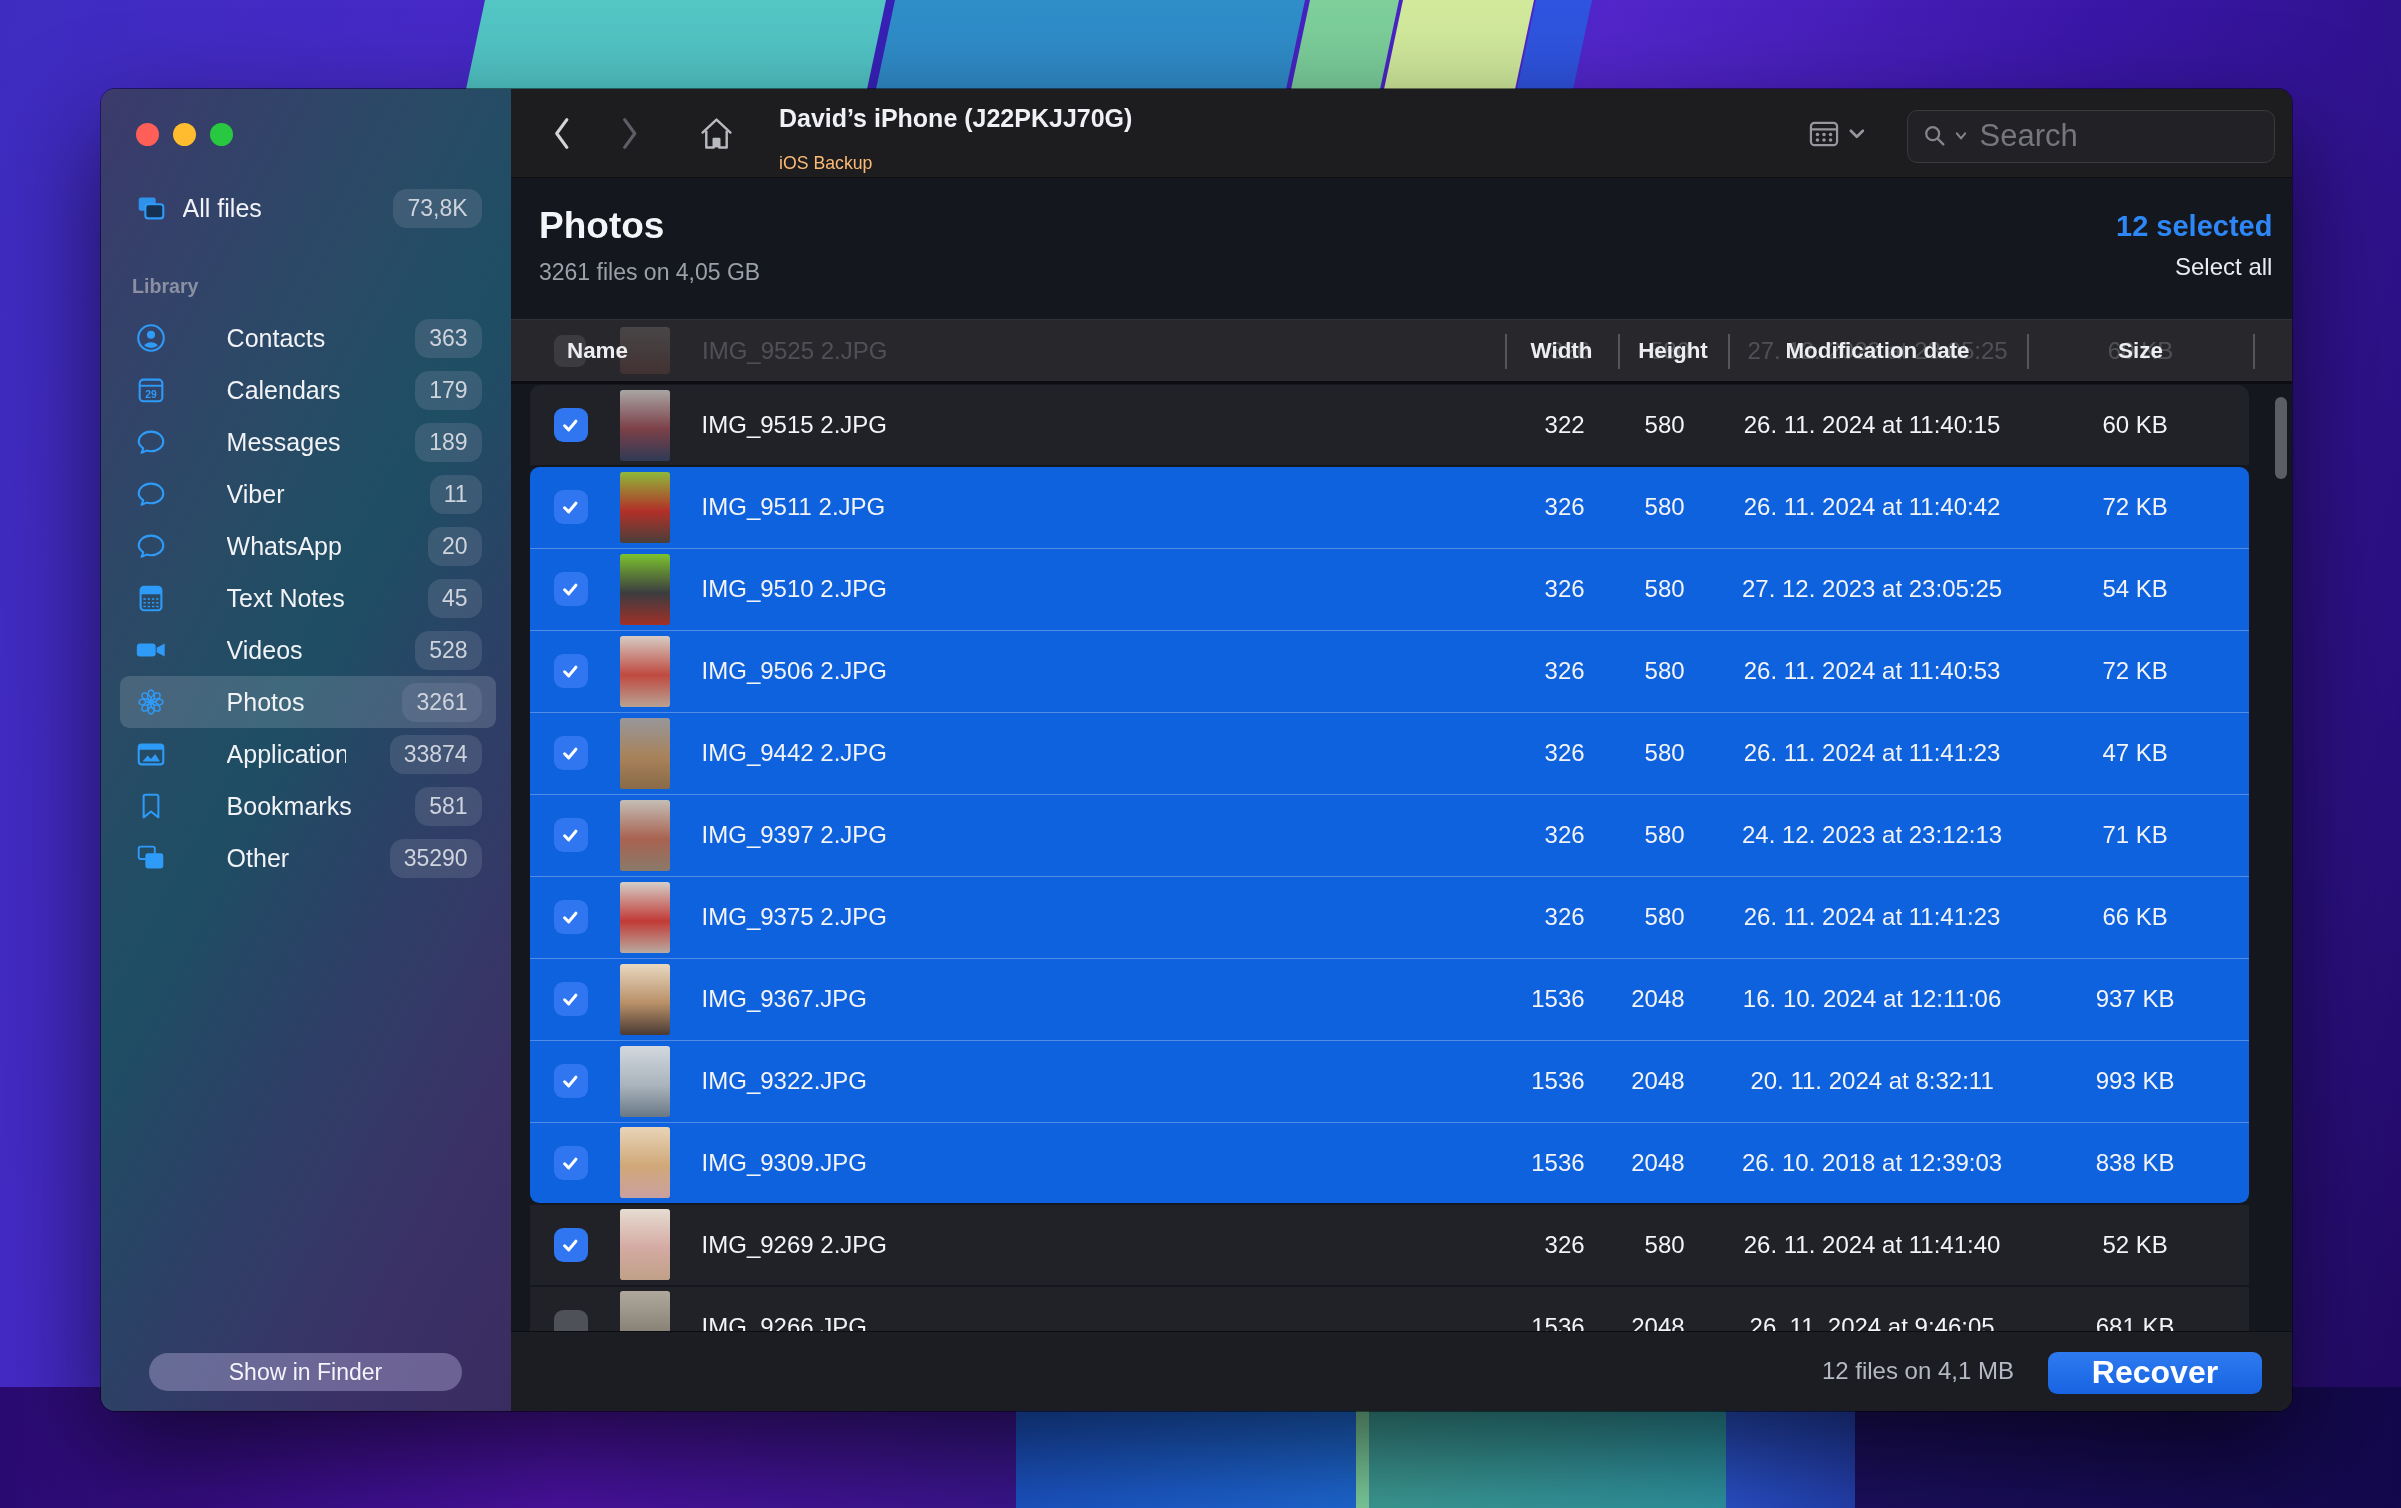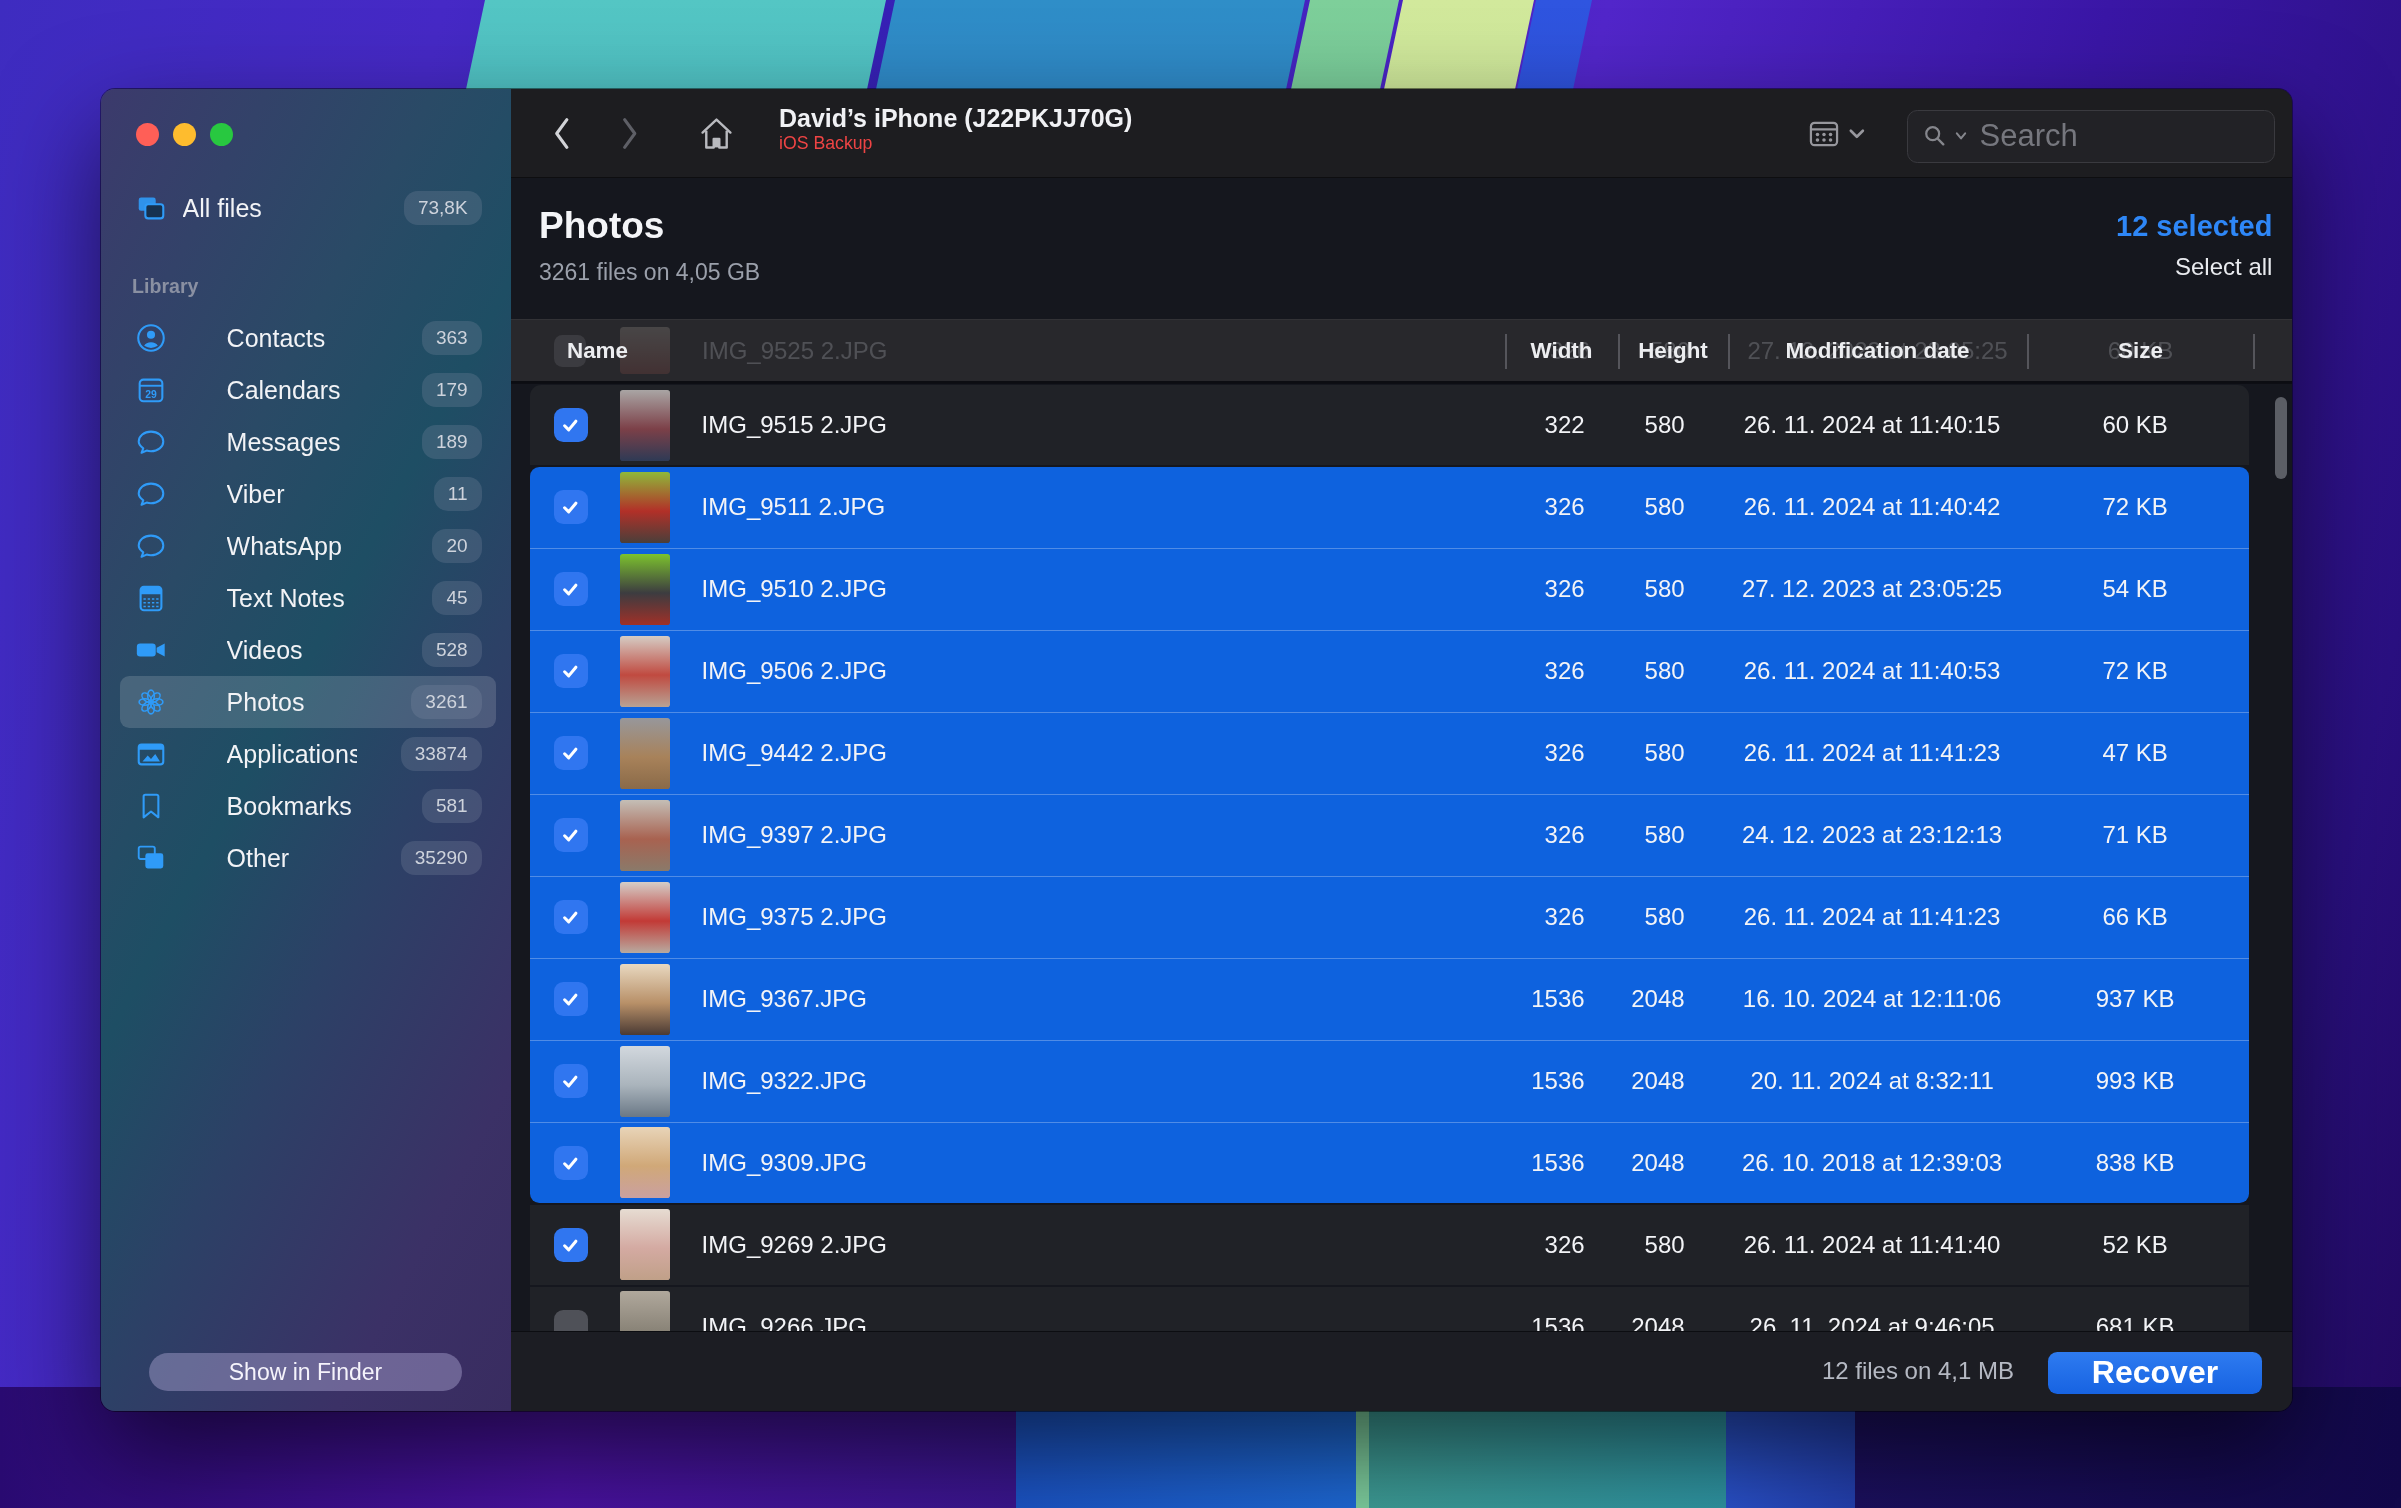--- a/index.html
+++ b/index.html
@@ -34,36 +34,36 @@
     background:linear-gradient(118deg,#3c3a6c 0%,#2a4a66 30%,#1e4e64 46%,#2c4166 62%,#3b3166 84%,#392c60 100%); }
   .lights { position:absolute; left:35px; top:34px; display:flex; gap:14px; }
   .light { width:23px; height:23px; border-radius:50%; }
   .l-red{background:#ff5f57;} .l-yel{background:#febc2e;} .l-grn{background:#28c840;}
   .side-item { position:absolute; left:18.6px; width:376px; height:52px; border-radius:9.3px;
     display:flex; align-items:center; padding:0 14px; }
   .side-item.selected { background:rgba(255,255,255,.15); }
   .s-icon { width:34px; height:34px; flex:none; display:flex; align-items:center; justify-content:center; }
   .s-icon svg { width:34px; height:34px; }
   .s-label { margin-left:15px; font-size:25px; color:#f2f3f6; flex:1 1 auto; white-space:nowrap; overflow:hidden; }
-  .s-badge { flex:none; font-size:19px; color:#ced3dc; background:rgba(130,142,168,.26);
+  .s-badge { flex:none; font-size:23px; color:#ced3dc; background:rgba(130,142,168,.26);
     border-radius:14px; padding:6px 14px; min-width:48px; text-align:center; }
   .side-section { position:absolute; left:31px; top:186px; font-size:19.6px; font-weight:700; color:#8a90a2; }
   #sideList { position:absolute; left:0; top:223px; width:100%; }
   #sideList .side-item { position:relative; left:18.6px;gap:44px; }
   .finder-btn { position:absolute; left:48px; top:1264px; width:313px; height:38px; border-radius:19.6px;
     background:rgba(171,163,209,.45); color:#f5f3fb; font-size:23px; display:flex; align-items:center; justify-content:center; }
 
   
   .main { position:relative; width:1931px; height:100%; background:#15171e; }
   .toolbar { position:absolute; left:0; top:0; width:100%; height:89px; background:#1d1d20;
     border-bottom:0.9px solid rgba(0,0,0,.5); }
   .nav-btn { position:absolute; top:24px; width:41px; height:41px; display:flex; align-items:center; justify-content:center; }
   .tb-title { position:absolute; left:268px; top:15px; }
   .tb-title .t { font-size:25px; font-weight:700; color:#f0f1f4; }
-  .tb-title .s { font-size:17.7px; color:#ef4444; margin-top:0; }
+  .tb-title .s { font-size:17.7px; color:#fdba74; margin-top:20px; }
   .view-btn { position:absolute; left:1298px; top:26px; width:82px; height:37px; display:flex; align-items:center; gap:9.3px; }
   .search { position:absolute; left:1396px; top:20.5px; width:368px; height:53px; border:1.9px solid #3a3a3f;
     border-radius:10.3px; background:#222226; display:flex; align-items:center; padding:0 15px; gap:7.5px; }
   .search-ph { font-size:31px; color:#76777e; margin-left:5.6px; }
 
   .heading { position:absolute; left:28px; top:116px; }
   .heading .h1 { font-size:37px; font-weight:700; color:#f4f5f8; }
   .heading .h2 { font-size:23px; color:#9ba0ab; margin-top:12px; }
   .sel-block { position:absolute; right:19.6px; top:121px; text-align:right; }
   .sel-count { font-size:29px; font-weight:600; color:#2e87f7; }

